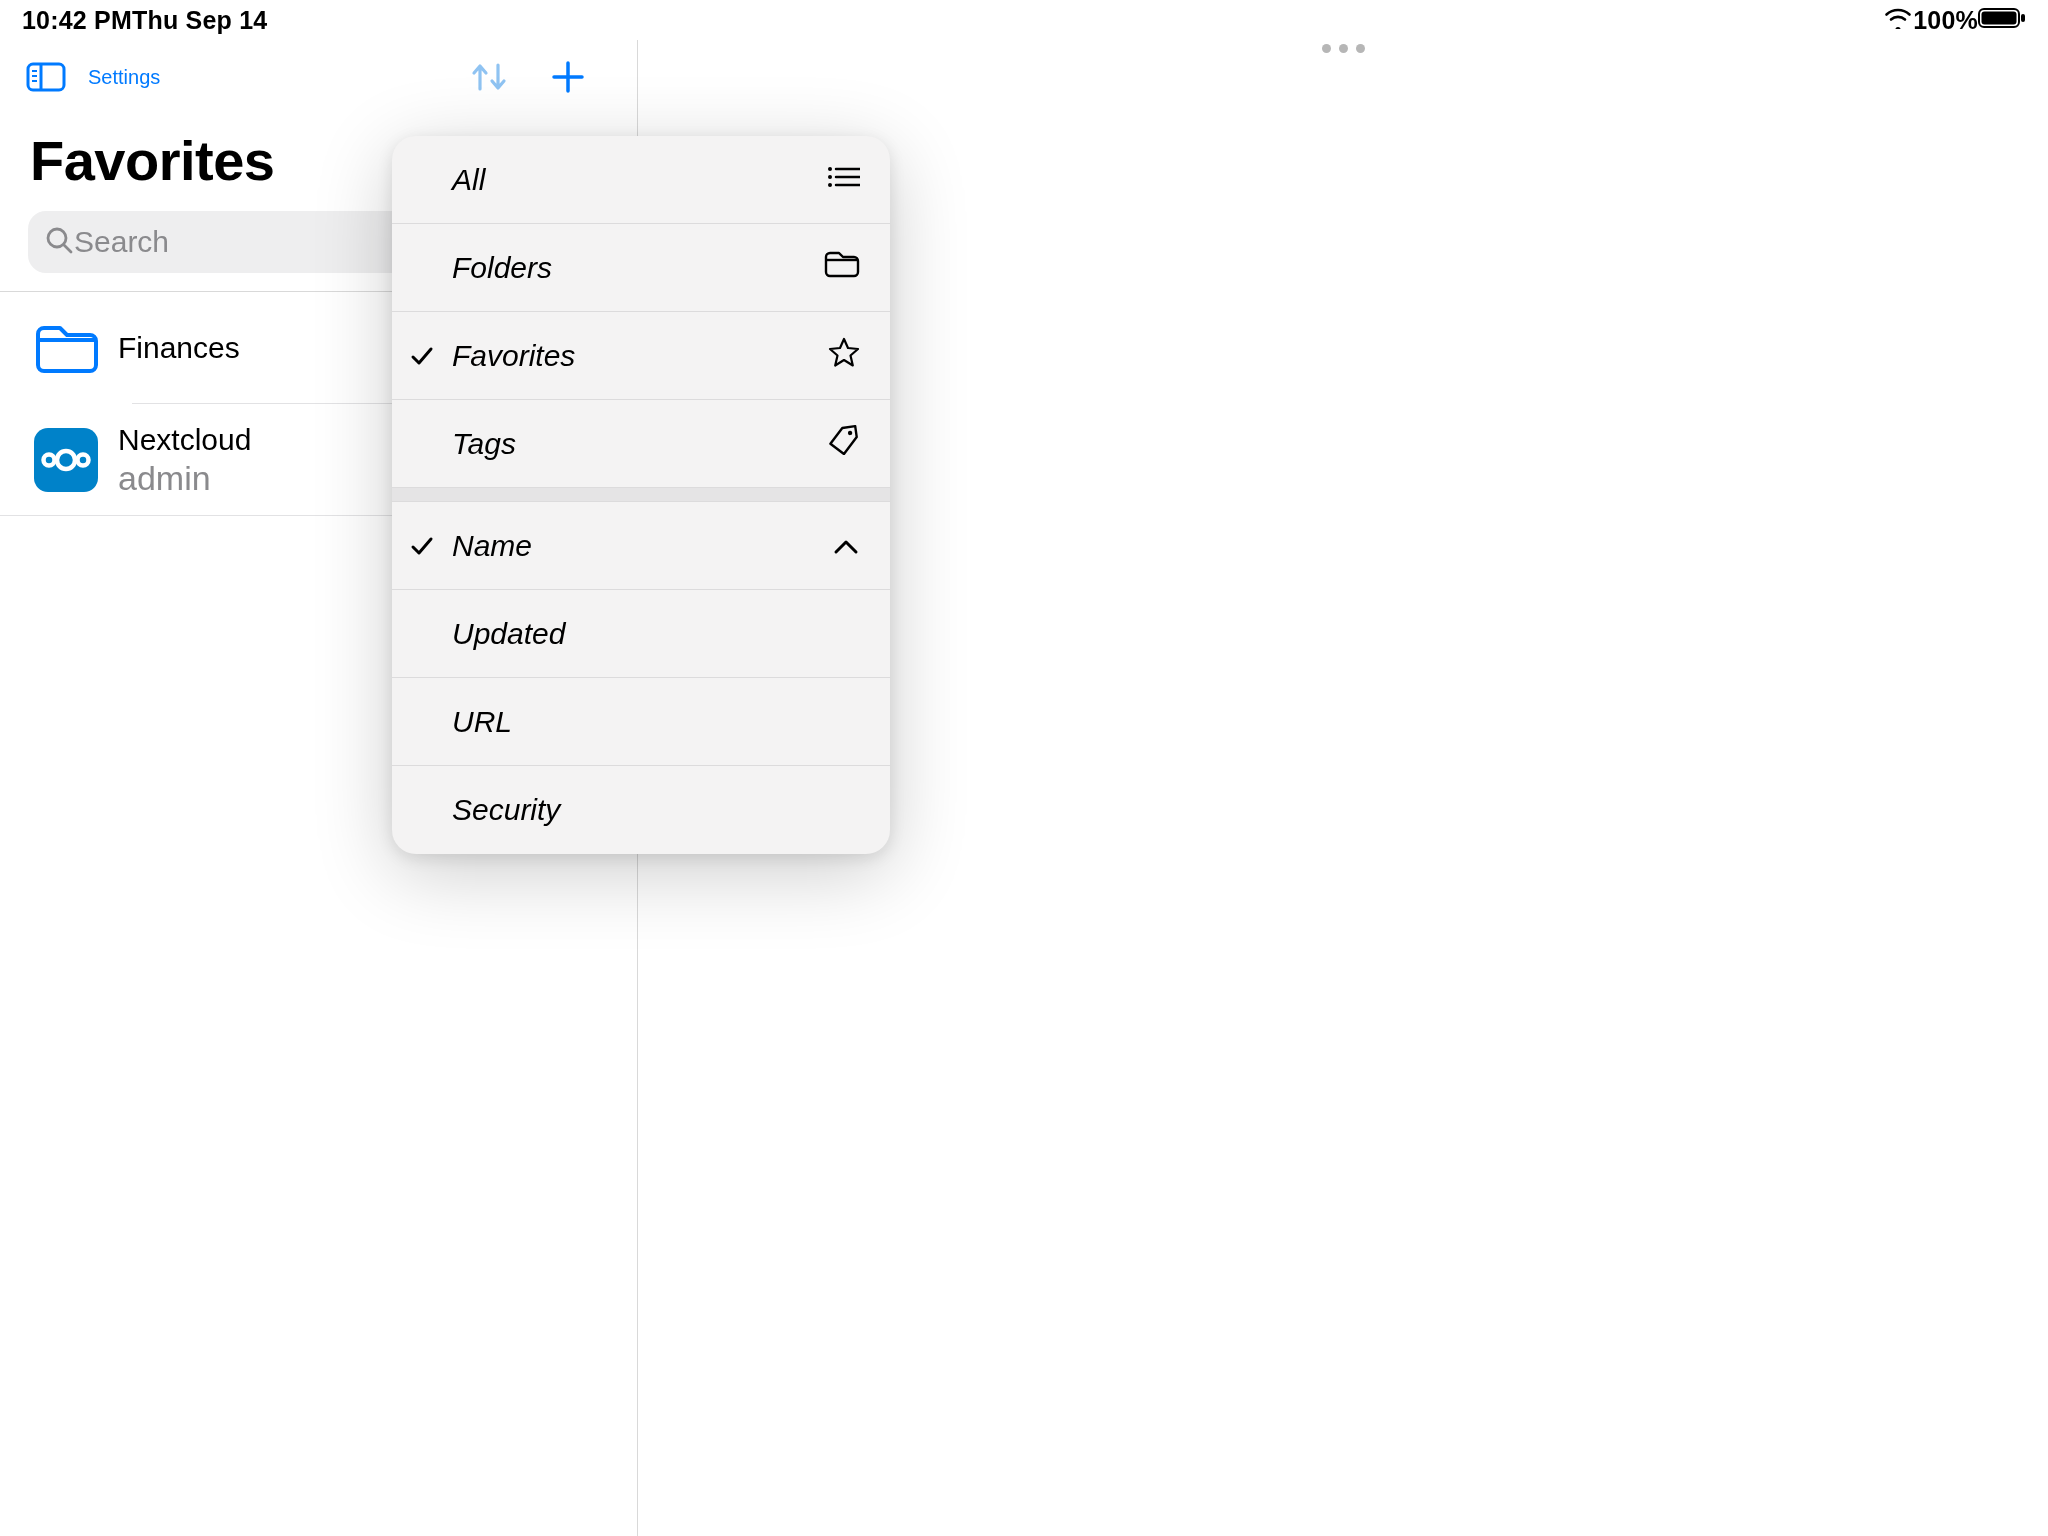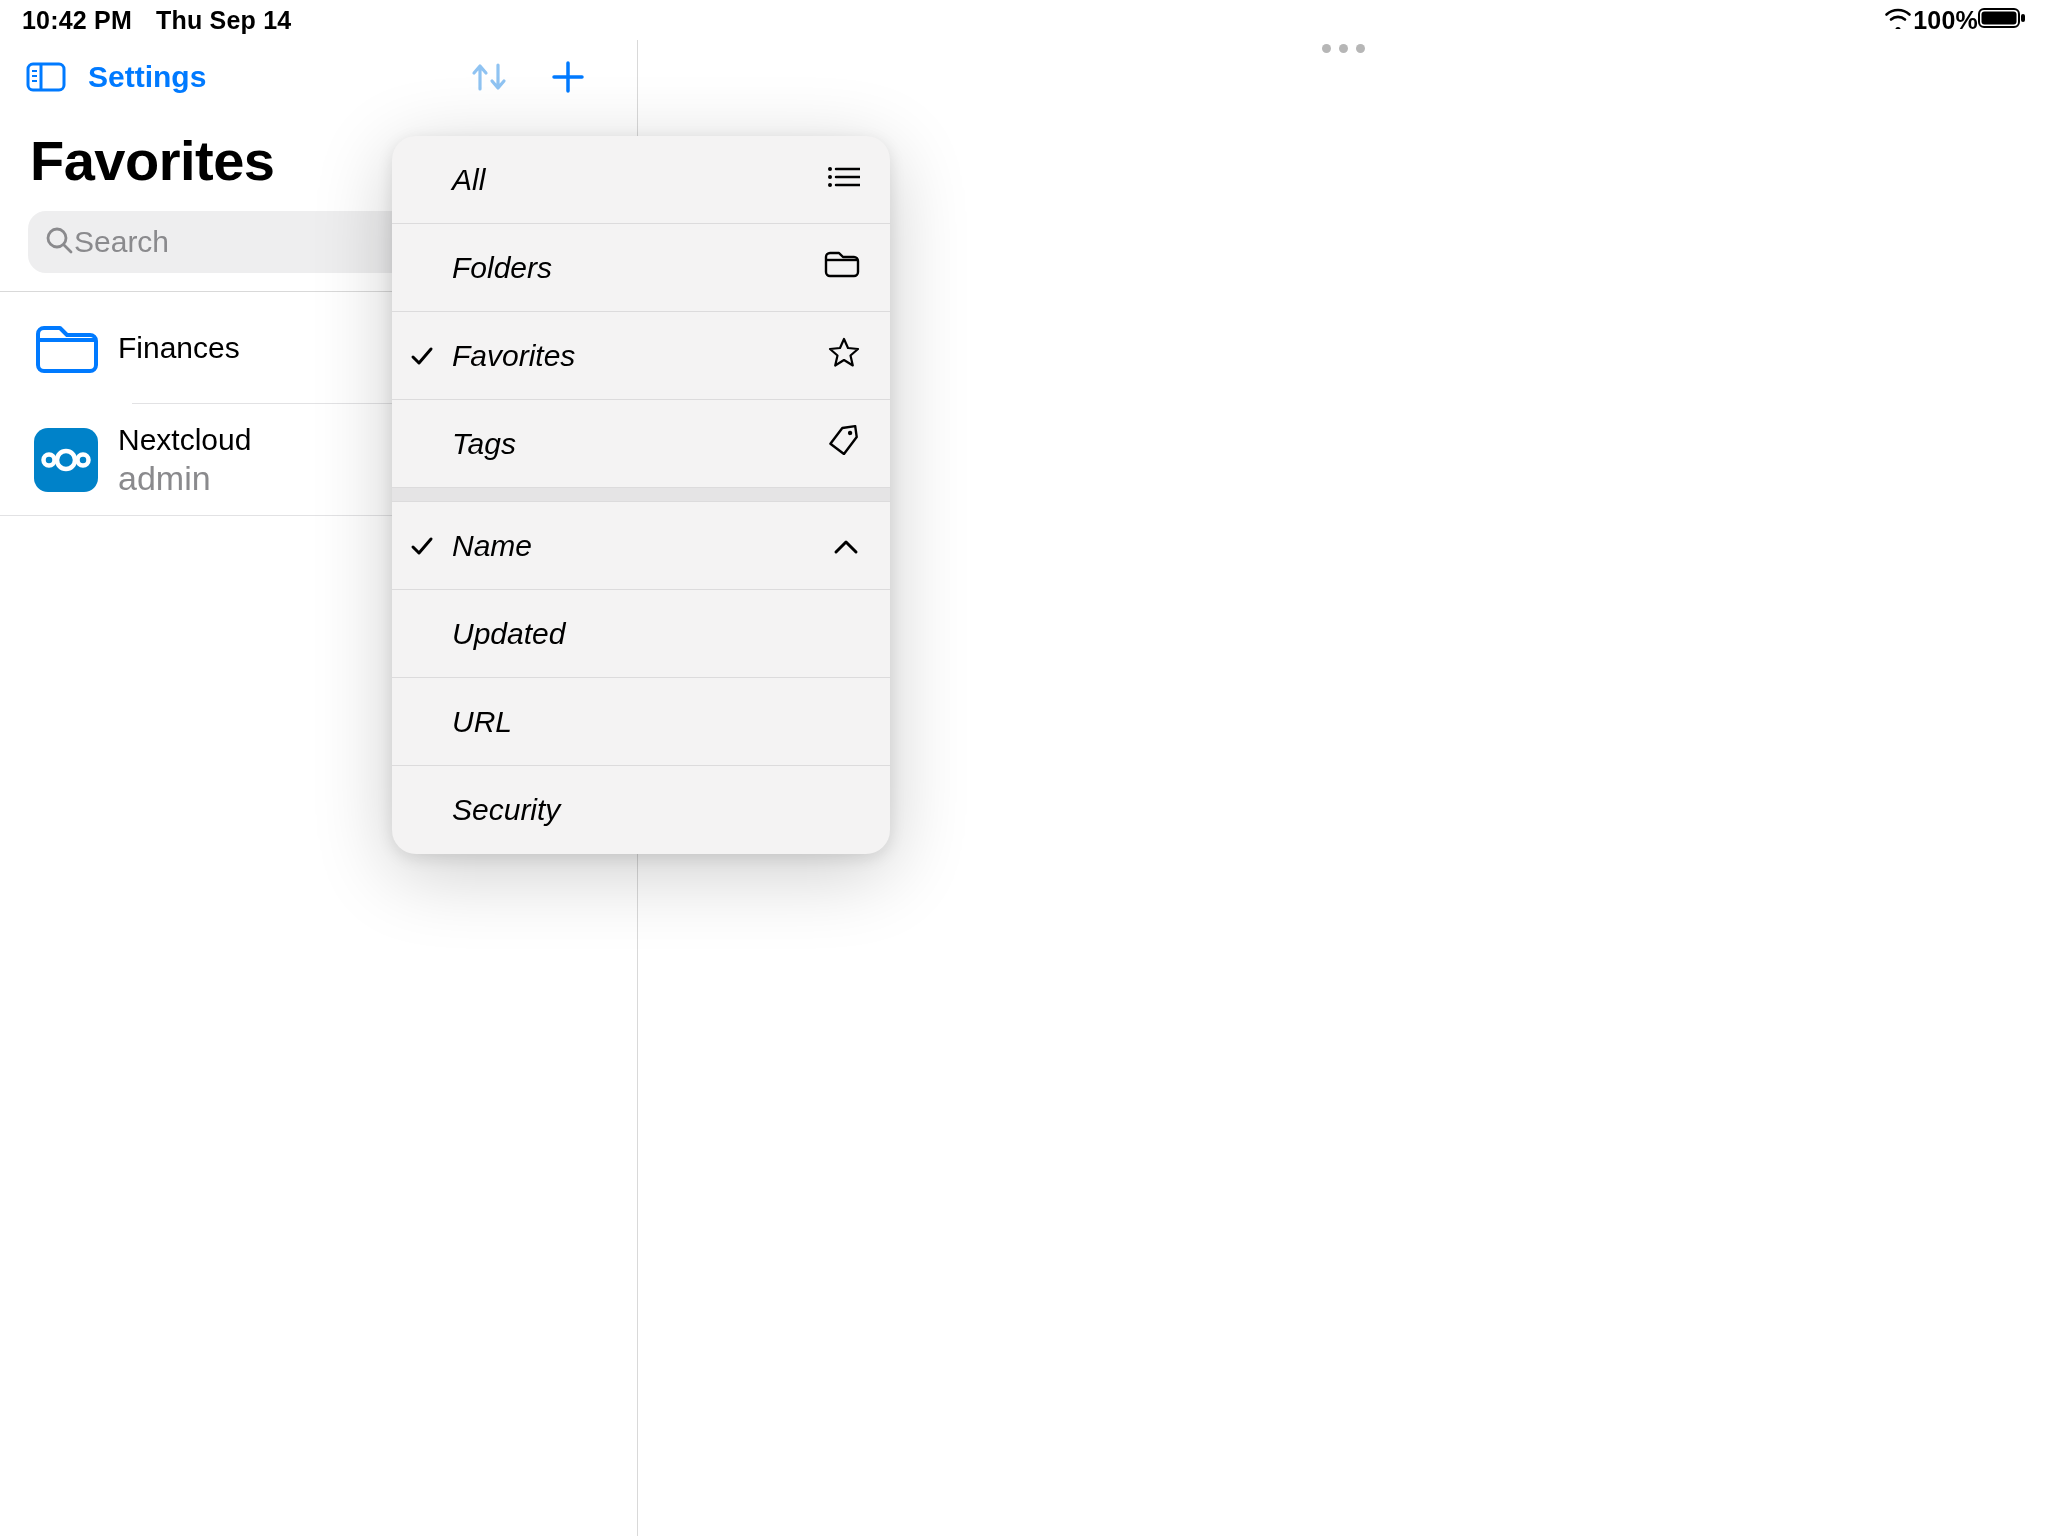--- a/index.html
+++ b/index.html
@@ -19,21 +19,21 @@
     top: 0; left: 0; right: 0;
     height: 40px;
     display: flex;
     align-items: center;
     justify-content: space-between;
     padding: 0 22px;
     font-size: 25px;
     font-weight: 600;
     letter-spacing: 0.2px;
   }
-  .status-left { display: flex; gap: 24px; }
+  .status-left { display: flex; gap: 0; }
   .status-right { display: flex; align-items: center; gap: 0; }
 
   
   .split {
     position: absolute;
     top: 40px; bottom: 0; left: 0; right: 0;
     display: flex;
   }
   .sidebar {
     width: 638px;
@@ -65,22 +65,22 @@
   .nav-row {
     display: flex;
     align-items: center;
     padding: 8px 22px 0 26px;
     height: 66px;
   }
   .nav-left { display: flex; align-items: center; gap: 22px; flex: 1; }
   .nav-right { display: flex; align-items: center; gap: 40px; margin-right: 30px;}
   .settings-link {
     color: #007aff;
-    font-size: 30px;
-    font-weight: 700;
+    font-size: 20px;
+    font-weight: 400;
   }
   .sort-btn svg, .plus-btn svg, .side-toggle svg { display:block; }
 
   
   .title {
     font-size: 56px;
     font-weight: 700;
     padding: 22px 30px 18px;
     letter-spacing: -0.5px;
   }

